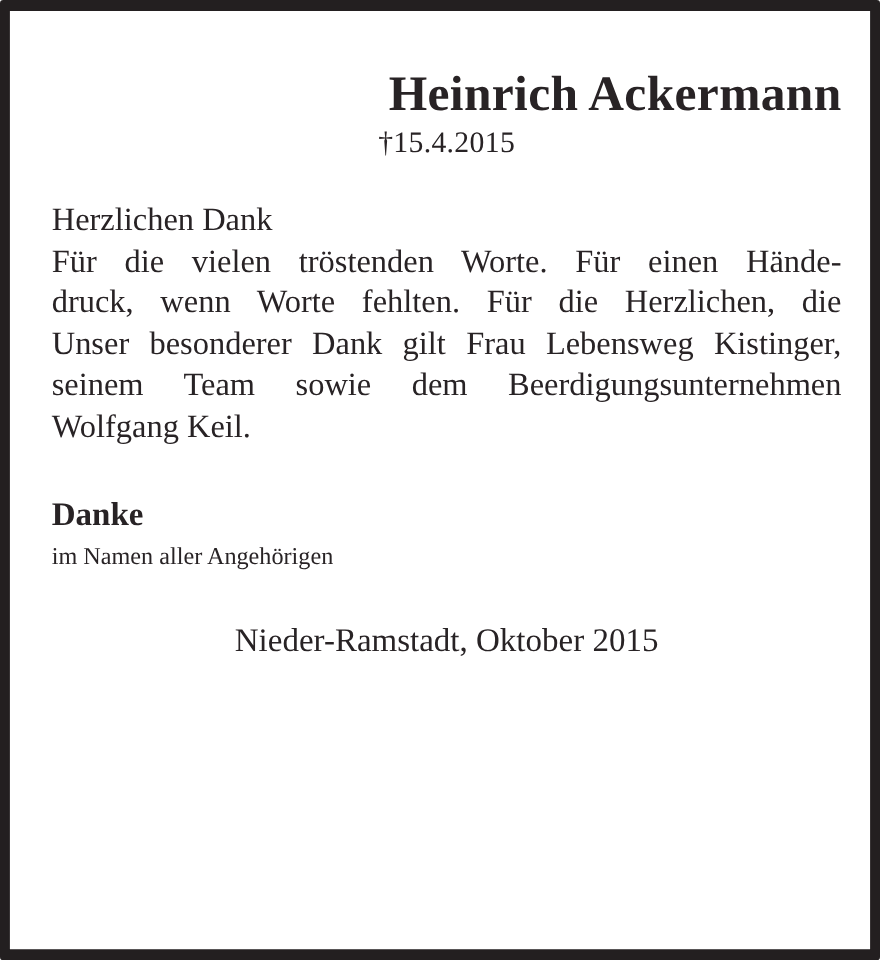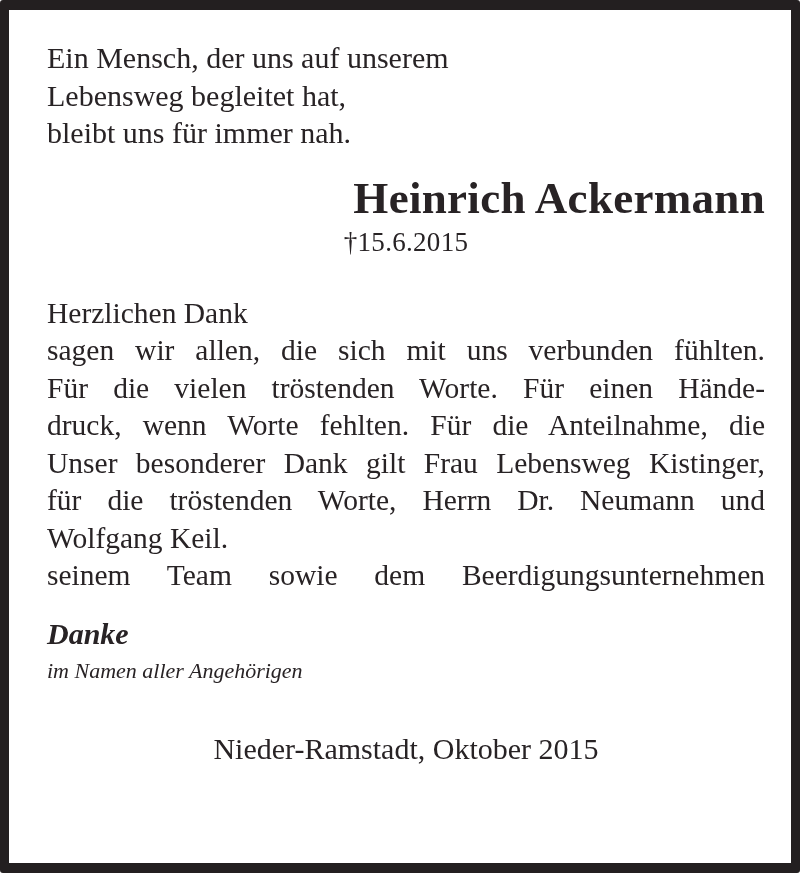--- a/index.html
+++ b/index.html
@@ -54,22 +54,21 @@
     font-size: 29.5px;
     line-height: 37.5px;
     text-align: justify;
     text-align-last: justify;
   }
   .body-block .text-line.no-stretch {
     text-align: left;
     text-align-last: left;
   }
   .closing {
-    margin-top: 20px;
-    font-style: italic;
+    margin-top: 42px;
   }
   .closing-thanks {
     font-size: 30px;
     line-height: 37.5px;
     font-weight: bold;
   }
   .signature {
     font-size: 22px;
     line-height: 37.5px;
   }
@@ -79,39 +78,32 @@
     line-height: 37.5px;
     text-align: center;
   }
 </style>
 </head>
 <body>
 
 <div class="page">
   <div class="content">
 
-    <div class="epigraph">
-        <div class="text-line">Ein Mensch, der uns auf unserem</div>
-        <div class="text-line">Lebensweg begleitet hat,</div>
-        <div class="text-line">bleibt uns für immer nah.</div>
-      </div>
 
     <div class="deceased-name">Heinrich Ackermann</div>
 
-    <div class="death-date">†15.6.2015</div>
+    <div class="death-date">†15.4.2015</div>
 
     <div class="body-block">
         <div class="text-line no-stretch">Herzlichen Dank</div>
-        <div class="text-line">sagen wir allen, die sich mit uns verbunden fühlten.</div>
         <div class="text-line">Für die vielen tröstenden Worte. Für einen Hände-</div>
-        <div class="text-line">druck, wenn Worte fehlten. Für die Anteilnahme, die</div>
+        <div class="text-line">druck, wenn Worte fehlten. Für die Herzlichen, die</div>
         <div class="text-line">Unser besonderer Dank gilt Frau Lebensweg Kistinger,</div>
-        <div class="text-line">für die tröstenden Worte, Herrn Dr. Neumann und</div>
+        <div class="text-line">seinem Team sowie dem Beerdigungsunternehmen</div>
         <div class="text-line no-stretch">Wolfgang Keil.</div>
-        <div class="text-line">seinem Team sowie dem Beerdigungsunternehmen</div>
       </div>
 
     <div class="closing">
       <div class="closing-thanks">Danke</div>
       <div class="signature">im Namen aller Angehörigen</div>
     </div>
 
     <div class="place-date">Nieder-Ramstadt, Oktober 2015</div>
 
   </div>

